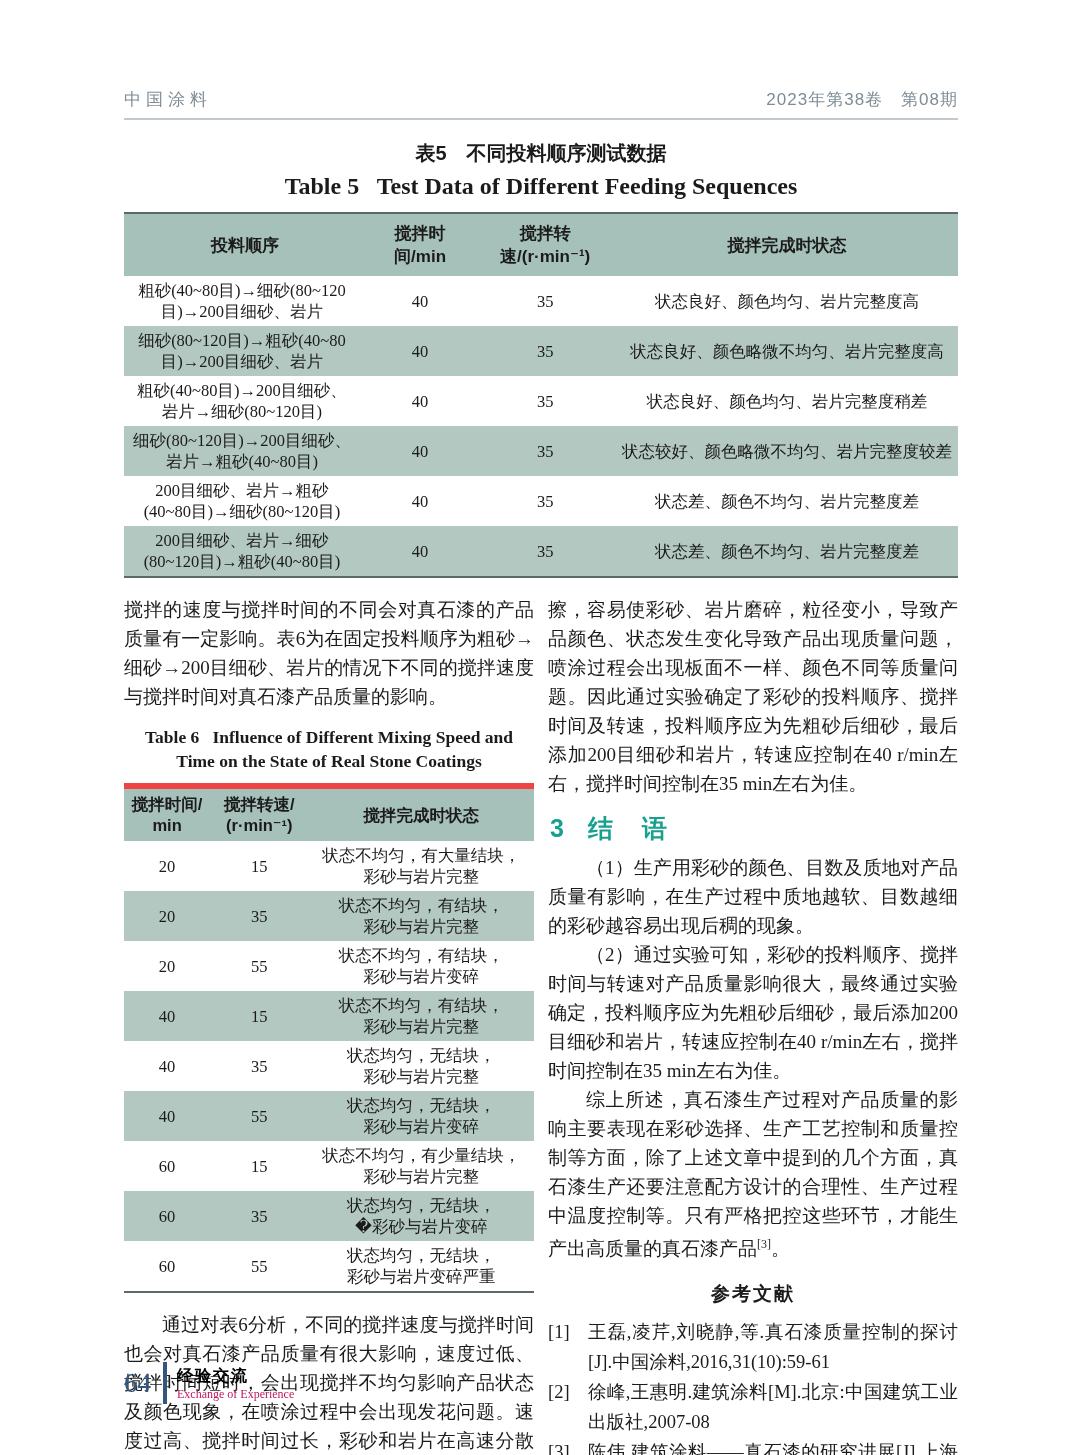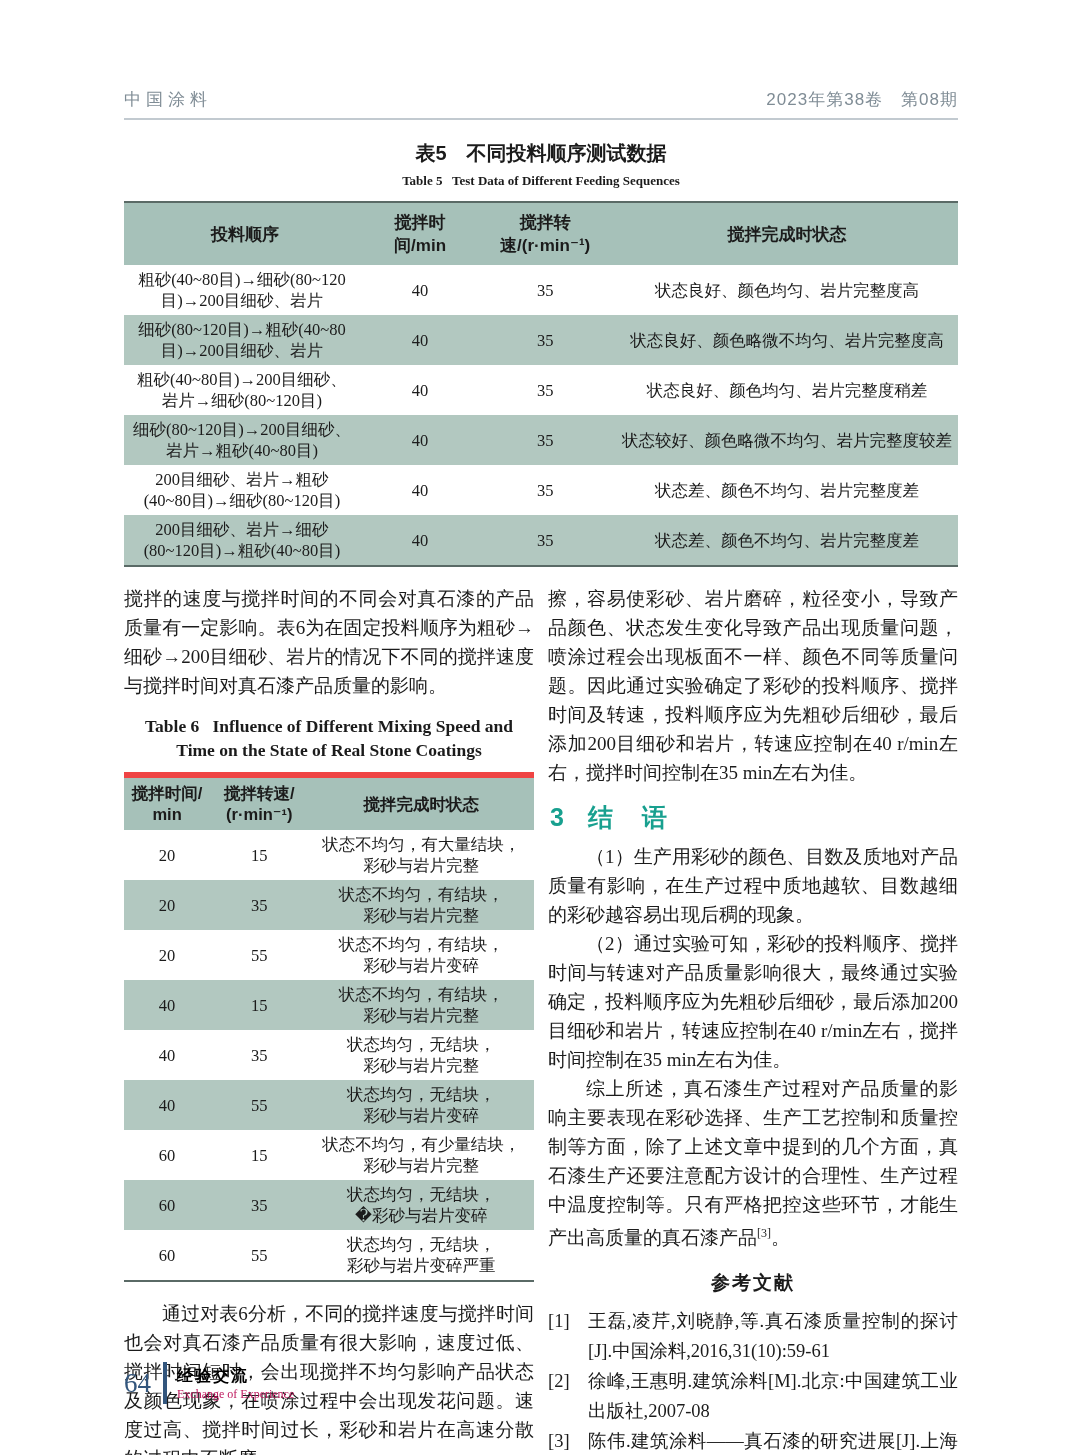--- a/index.html
+++ b/index.html
@@ -8,21 +8,21 @@
   .page { position: relative; width: 1080px; height: 1455px; overflow: hidden; background: #fff; padding: 88px 122px 0 124px; }
 
   
   .runhead { display: flex; justify-content: space-between; align-items: flex-end; color: #7f8c95; font-family: "Liberation Sans", "DejaVu Sans", sans-serif; font-size: 17px; }
   .runhead .journal { letter-spacing: 5px; }
   .runhead .issue { letter-spacing: 1px; }
   .runrule { border: none; border-top: 2px solid #c2cad0; margin-top: 7px; }
 
   
   .cap-zh { text-align: center; font-family: "Liberation Sans", "DejaVu Sans", sans-serif; font-weight: bold; font-size: 20px; margin-top: 20px; white-space: pre-wrap; }
-  .cap-en { text-align: center; font-weight: bold; font-size: 13px; margin-top: 6px; white-space: pre-wrap; }
+  .cap-en { text-align: center; font-weight: bold; font-size: 24px; margin-top: 6px; white-space: pre-wrap; }
   .cap-zh.small { font-size: 18.5px; margin-top: 0; }
   .cap-en.small { font-size: 17.5px; line-height: 24px; }
 
   
   table { width: 100%; border-collapse: collapse; }
   .t5 { margin-top: 12px; border-top: 2px solid #5a6a66; border-bottom: 2px solid #5a6a66; }
   .t5 th { background: #a6c1b9; font-family: "Liberation Sans", "DejaVu Sans", sans-serif; font-weight: bold; font-size: 17px; padding: 8px 4px; }
   .t5 td { font-size: 16.5px; line-height: 21px; padding: 4px 4px; text-align: center; }
   .t5 td.seq { text-align: center; padding-left: 8px; padding-right: 14px; }
   .t5 tr.alt td { background: #b2c8c0; }

